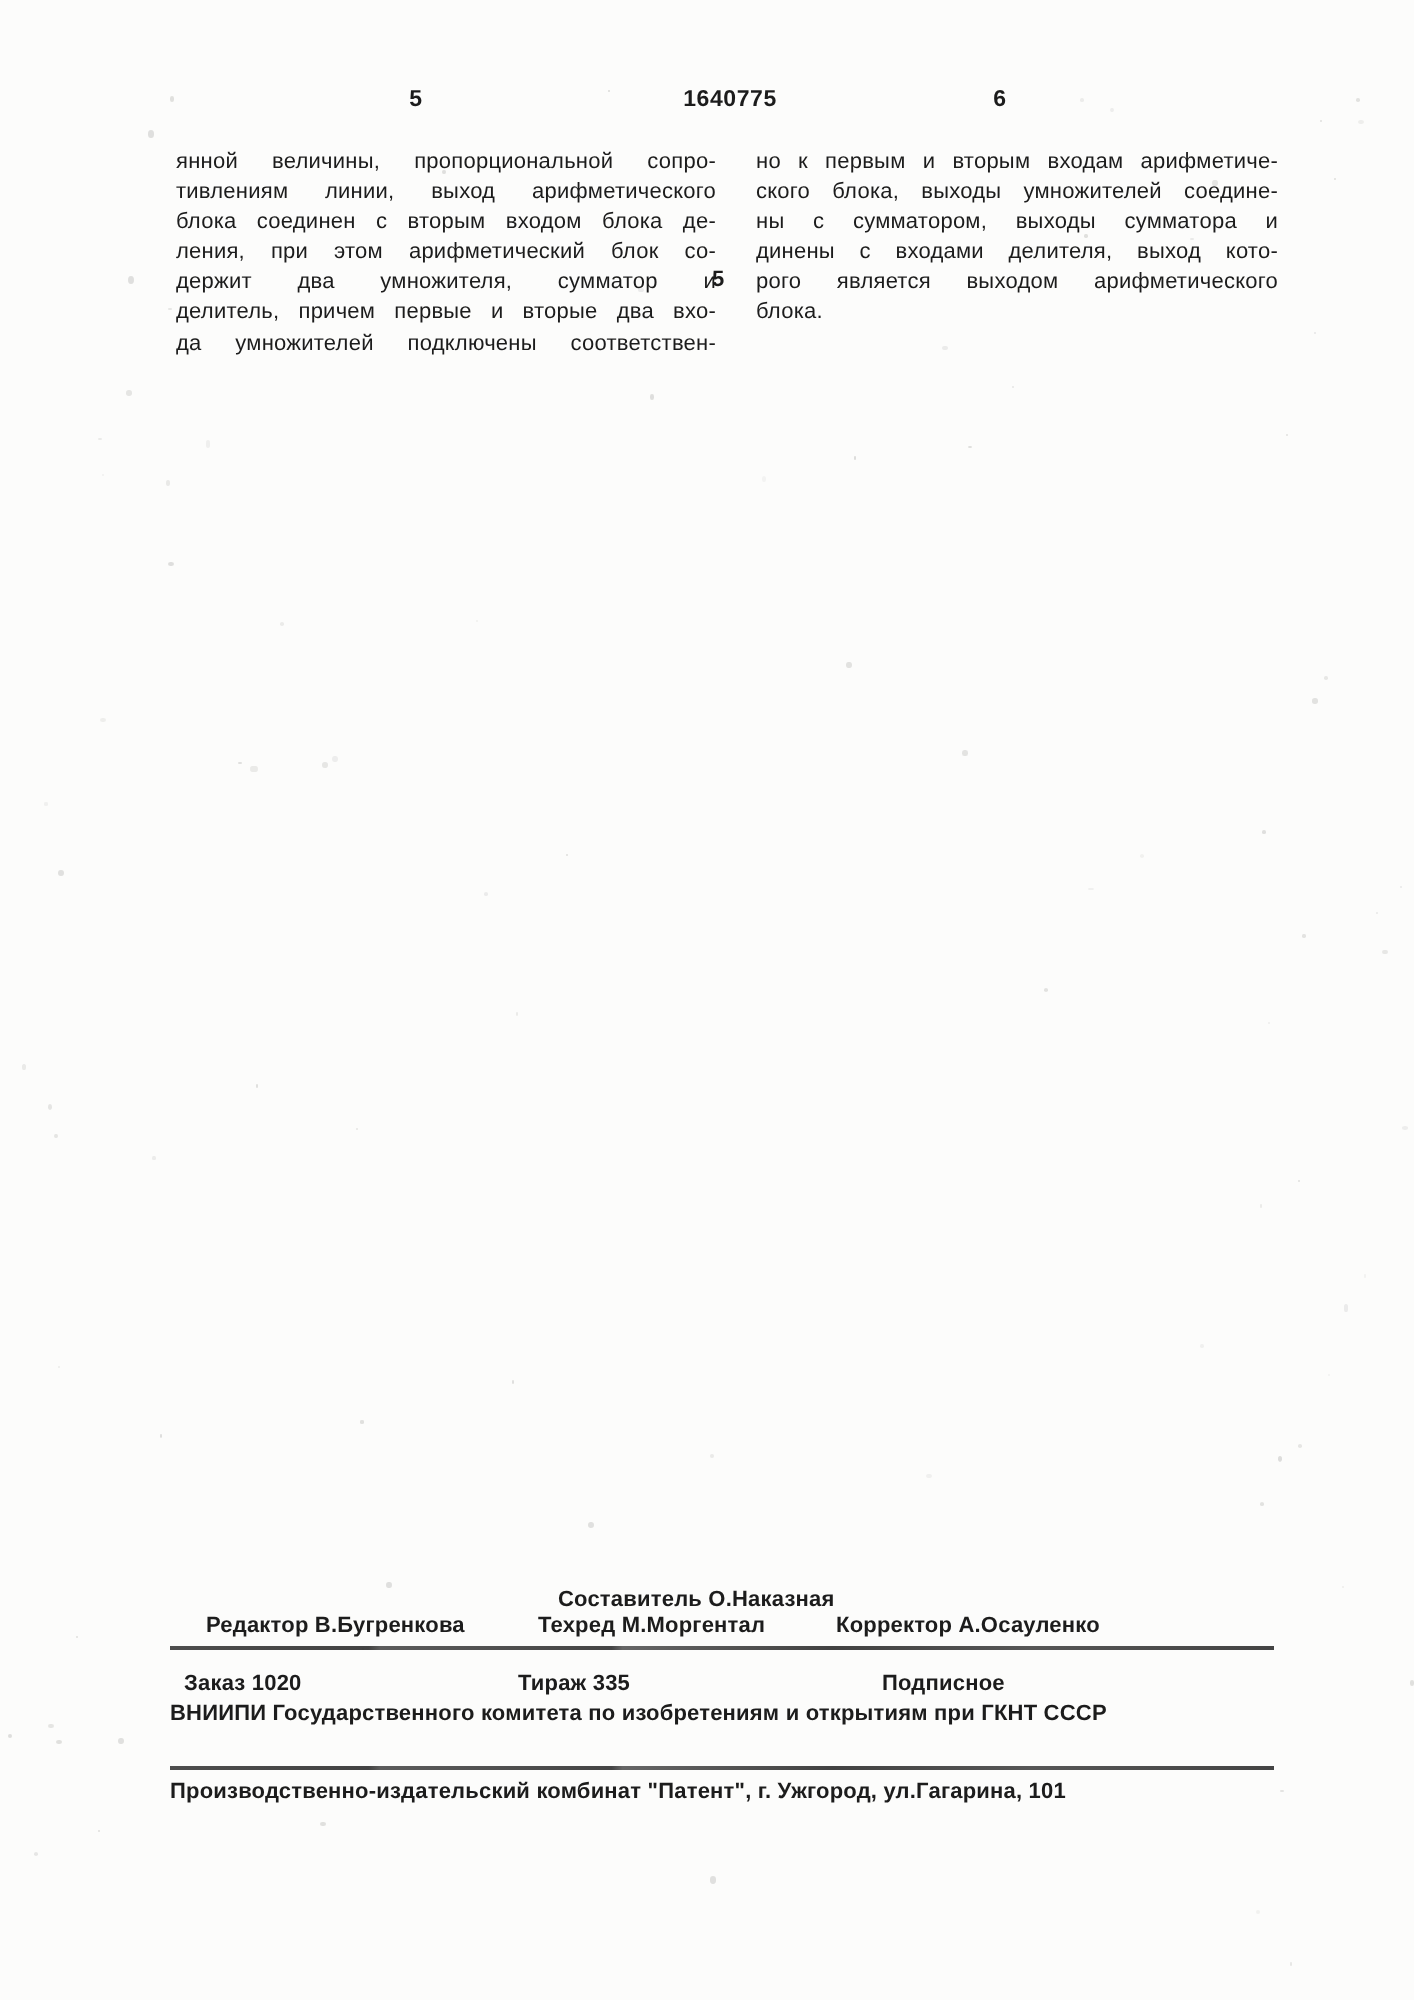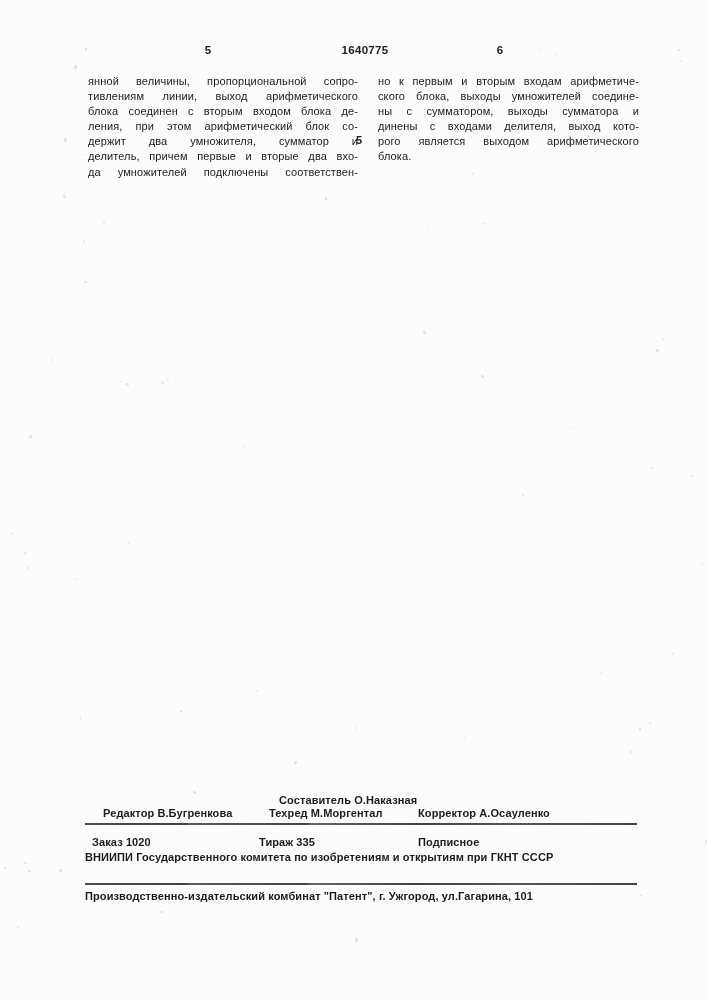--- a/index.html
+++ b/index.html
@@ -205,21 +205,21 @@
   <div class="ft" style="left:259px; top:794px;margin-left:20px;">Составитель О.Наказная</div>
 
   <div class="ft" style="left:103px;  top:807px;">Редактор  В.Бугренкова</div>
   <div class="ft" style="left:269px; top:807px;">Техред М.Моргентал</div>
   <div class="ft" style="left:418px; top:807px;">Корректор А.Осауленко</div>
 
   <div class="rule" style="top:823px;"></div>
 
   <div class="ft" style="left:92px;  top:836px;">Заказ 1020</div>
   <div class="ft" style="left:259px; top:836px;">Тираж 335</div>
-  <div class="ft" style="left:418px; top:836px;">Подписное</div>
+  <div class="ft" style="left:441px; top:836px;">Подписное</div>
 
   <div class="ft centered" style="top:851px;">ВНИИПИ Государственного комитета по изобретениям и открытиям при ГКНТ СССР</div>
 
   <div class="rule" style="top:883px;"></div>
 
   <div class="ft centered" style="top:890px;">Производственно-издательский комбинат "Патент", г. Ужгород, ул.Гагарина, 101</div>
 
 </div>
 
 </body></html>

